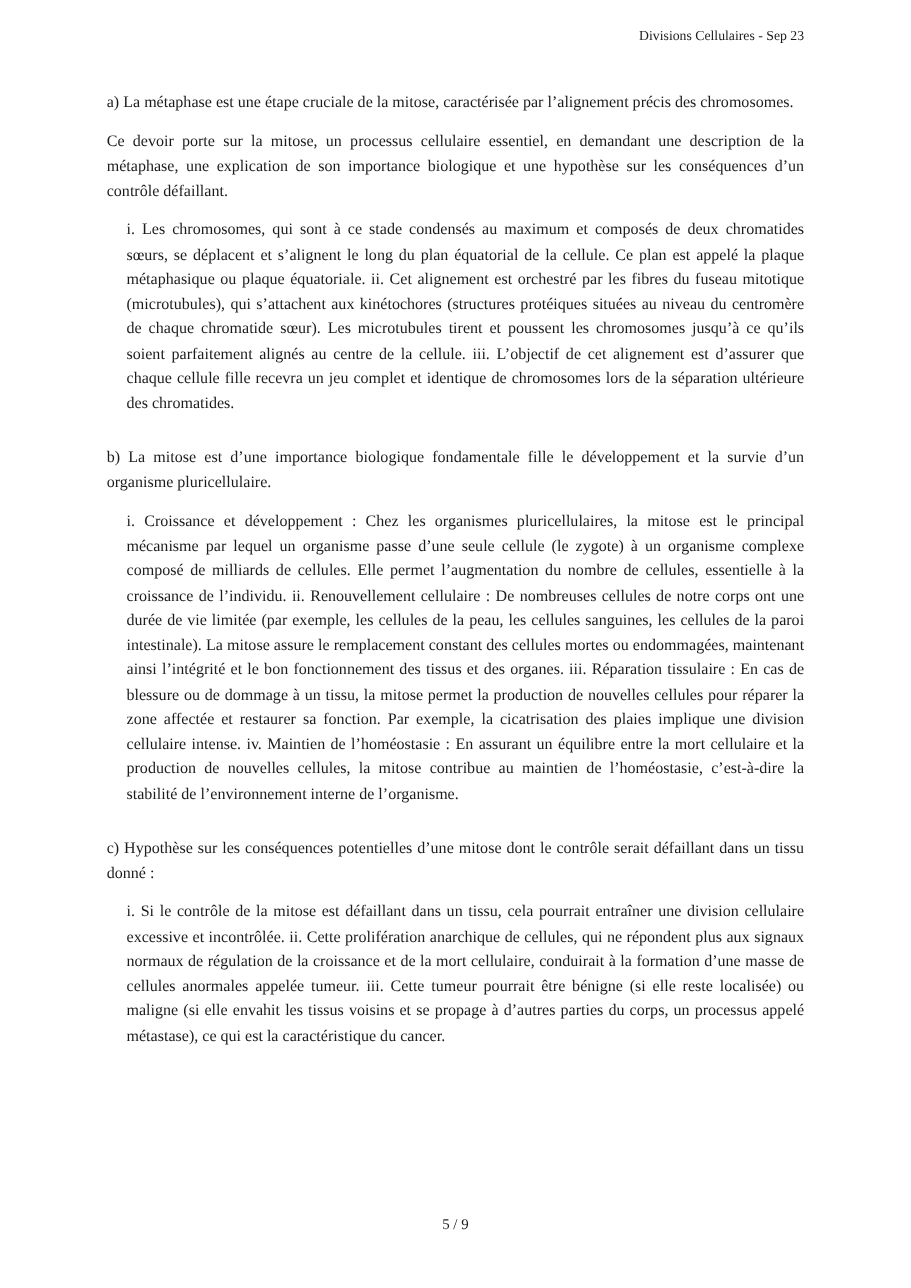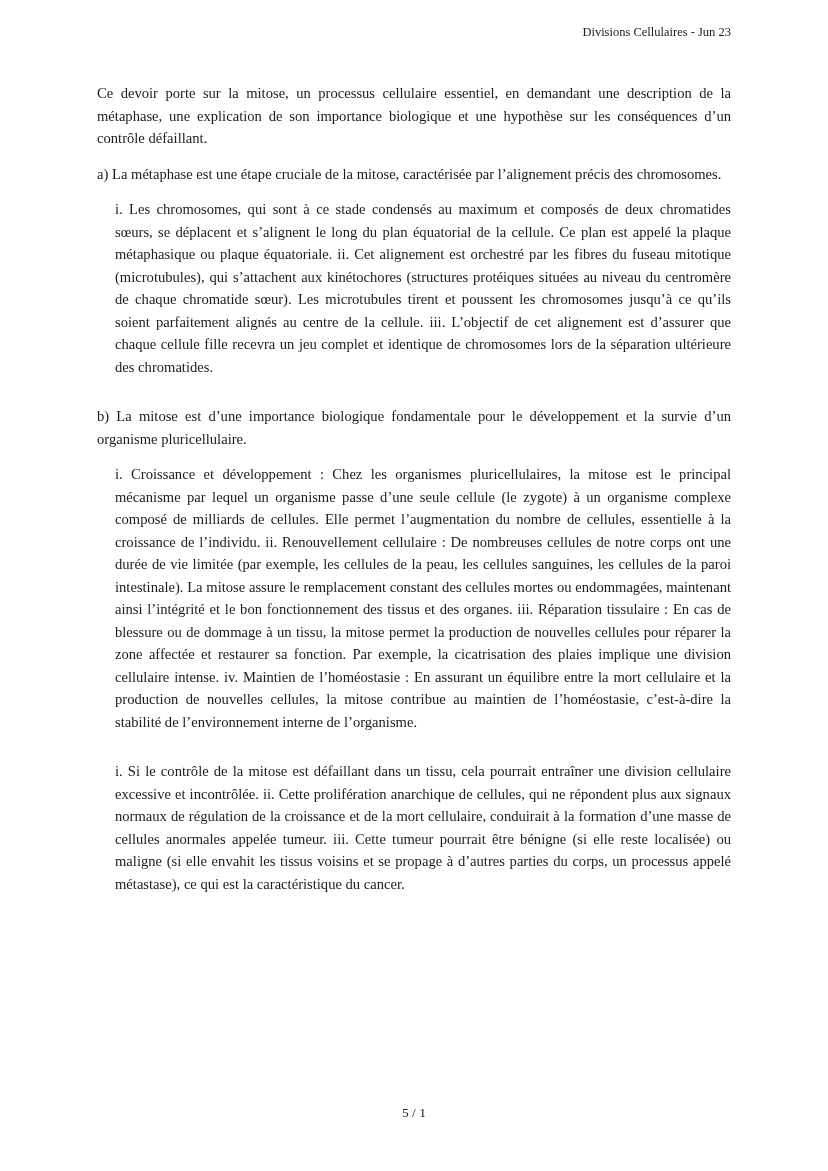--- a/index.html
+++ b/index.html
@@ -61,32 +61,33 @@
     font-size: 13.5px;
     color: #1b1b1b;
   }
 </style>
 </head>
 <body>
 
 <div class="page">
 
   <div class="header">
-    <span>Divisions Cellulaires - Jun 23</span>
+    <span>Divisions Cellulaires - Sep 23</span>
   </div>
 
 
+  <p class="para section">a) La métaphase est une étape cruciale de la mitose, caractérisée par l’alignement précis des chromosomes.</p>
+
   <p class="para">Ce devoir porte sur la mitose, un processus cellulaire essentiel, en demandant une description de la métaphase, une explication de son importance biologique et une hypothèse sur les conséquences d’un contrôle défaillant.</p>
-
-  <p class="para section">a) La métaphase est une étape cruciale de la mitose, caractérisée par l’alignement précis des chromosomes.</p>
 
   <p class="para indent">i. Les chromosomes, qui sont à ce stade condensés au maximum et composés de deux chromatides sœurs, se déplacent et s’alignent le long du plan équatorial de la cellule. Ce plan est appelé la plaque métaphasique ou plaque équatoriale. ii. Cet alignement est orchestré par les fibres du fuseau mitotique (microtubules), qui s’attachent aux kinétochores (structures protéiques situées au niveau du centromère de chaque chromatide sœur). Les microtubules tirent et poussent les chromosomes jusqu’à ce qu’ils soient parfaitement alignés au centre de la cellule. iii. L’objectif de cet alignement est d’assurer que chaque cellule fille recevra un jeu complet et identique de chromosomes lors de la séparation ultérieure des chromatides.</p>
 
-  <p class="para section">b) La mitose est d’une importance biologique fondamentale pour le développement et la survie d’un organisme pluricellulaire.</p>
+  <p class="para section">b) La mitose est d’une importance biologique fondamentale fille le développement et la survie d’un organisme pluricellulaire.</p>
 
   <p class="para indent"><span>i. </span><span class="bold">Croissance et développement :</span><span> Chez les organismes pluricellulaires, la mitose est le principal mécanisme par lequel un organisme passe d’une seule cellule (le zygote) à un organisme complexe composé de milliards de cellules. Elle permet l’augmentation du nombre de cellules, essentielle à la croissance de l’individu. ii. </span><span class="bold">Renouvellement cellulaire :</span><span> De nombreuses cellules de notre corps ont une durée de vie limitée (par exemple, les cellules de la peau, les cellules sanguines, les cellules de la paroi intestinale). La mitose assure le remplacement constant des cellules mortes ou endommagées, maintenant ainsi l’intégrité et le bon fonctionnement des tissus et des organes. iii. </span><span class="bold">Réparation tissulaire :</span><span> En cas de blessure ou de dommage à un tissu, la mitose permet la production de nouvelles cellules pour réparer la zone affectée et restaurer sa fonction. Par exemple, la cicatrisation des plaies implique une division cellulaire intense. iv. </span><span class="bold">Maintien de l’homéostasie :</span><span> En assurant un équilibre entre la mort cellulaire et la production de nouvelles cellules, la mitose contribue au maintien de l’homéostasie, c’est-à-dire la stabilité de l’environnement interne de l’organisme.</span></p>
 
+  <p class="para section">c) Hypothèse sur les conséquences potentielles d’une mitose dont le contrôle serait défaillant dans un tissu donné :</p>
 
   <p class="para indent">i. Si le contrôle de la mitose est défaillant dans un tissu, cela pourrait entraîner une division cellulaire excessive et incontrôlée. ii. Cette prolifération anarchique de cellules, qui ne répondent plus aux signaux normaux de régulation de la croissance et de la mort cellulaire, conduirait à la formation d’une masse de cellules anormales appelée tumeur. iii. Cette tumeur pourrait être bénigne (si elle reste localisée) ou maligne (si elle envahit les tissus voisins et se propage à d’autres parties du corps, un processus appelé métastase), ce qui est la caractéristique du cancer.</p>
 
-  <div class="footer">5 / 1</div>
+  <div class="footer">5 / 9</div>
 
 </div>
 
 </body></html>

